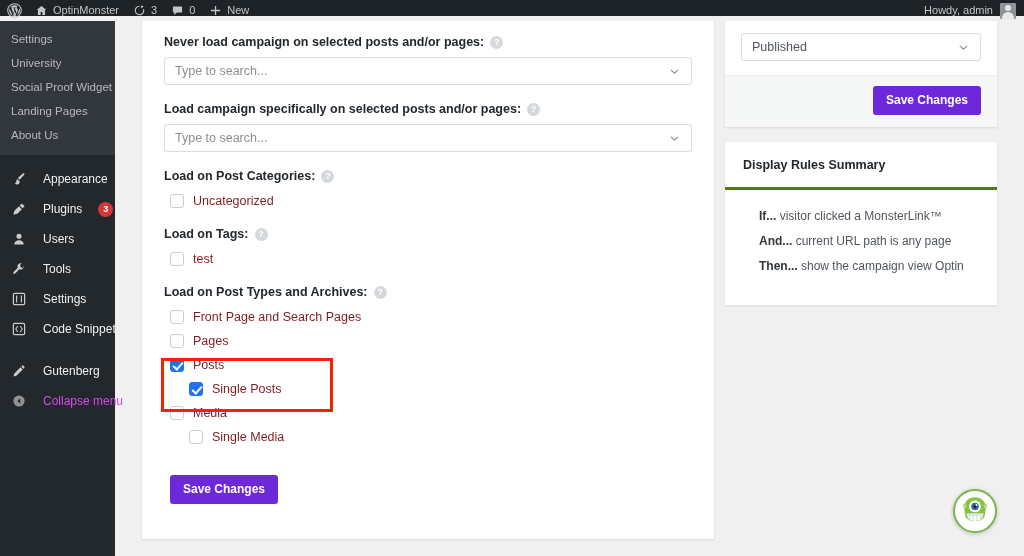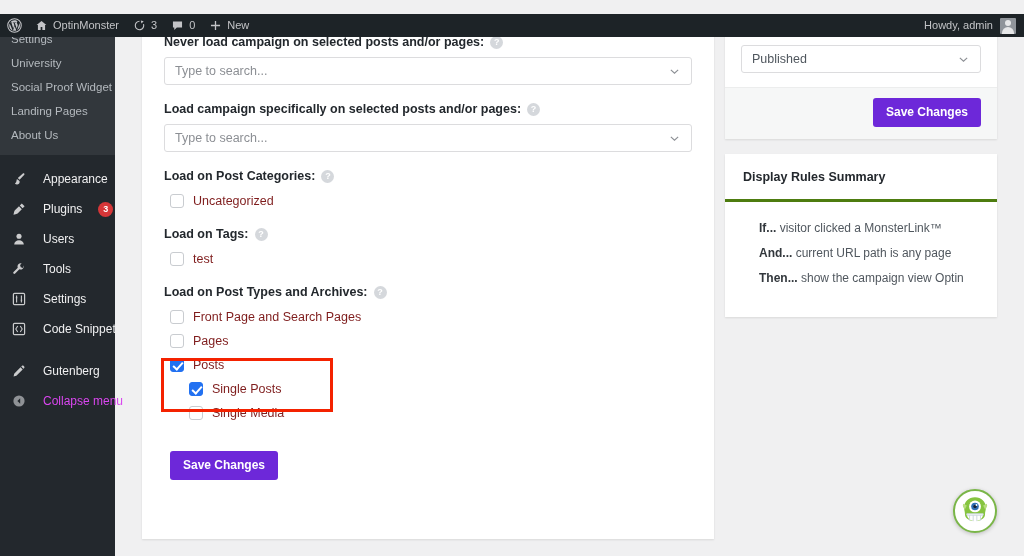--- a/index.html
+++ b/index.html
@@ -6,22 +6,22 @@
   html, body {
     width: 1024px; height: 556px;
     background: #f0f0f1;
     font-family: "Liberation Sans", sans-serif;
     overflow: hidden;
   }
   #root { position: relative; width: 1024px; height: 556px; }
 
   
   .adminbar {
-    position: absolute; top: 14px; left: 0; width: 1024px; height: 23px;
-    background: #1d2327; display: flex; align-items: center;
+    position: absolute; top: 0; left: 0; width: 1024px; height: 16px;
+    background: #1d2327; display: flex; align-items: flex-start;
     font-size: 11px; color: #c3c4c7; z-index: 40;
   }
   .ab-item { display: flex; align-items: center; height: 21px; padding: 0 7px; gap: 5px; }
   .ab-item.logo { padding-left: 7px; padding-right: 6px; }
   .ab-right { margin-left: auto; display: flex; align-items: center; padding-right: 8px; gap: 7px; }
   .ab-label { line-height: 21px; }
   .wp-logo { width: 15px; height: 15px; display: block; }
   .ab-icon { width: 13px; height: 13px; display: block; }
   .avatar {
     width: 16px; height: 16px; background: #8f949a; border-radius: 1px;
@@ -114,21 +114,21 @@
   }
   .save-main { margin: 12px 0 0 6px; }
 
   
   .highlight {
     position: absolute; left: 161px; top: 358px; width: 172px; height: 54px;
     border: 3px solid #f42200; pointer-events: none; z-index: 10;
   }
 
   
-  .right-col { position: absolute; left: 610px; top: 12px; width: 272px; }
+  .right-col { position: absolute; left: 610px; top: 0; width: 272px; }
   .panel { background: #fff; box-shadow: 0 1px 2px rgba(0,0,0,.10); }
   .panel-pad { padding: 12px 16px 14px 16px; }
   .panel-footer {
     background: #f6f7f7; border-top: 1px solid #eceded;
     padding: 10px 16px 12px 16px; text-align: right;
   }
   .panel-title {
     font-size: 12.5px; font-weight: bold; color: #23282d;
     padding: 16px 16px 15px 18px; border-bottom: 3px solid #4d7c0f;
   }
@@ -355,20 +355,24 @@
             <span class="cb"></span>
             <span>Pages</span>
           </div>
           <div class="cbrow">
             <span class="cb checked"></span>
             <span>Posts</span>
           </div>
           <div class="cbrow indent">
             <span class="cb checked"></span>
             <span>Single Posts</span>
+          </div>
+          <div class="cbrow">
+            <span class="cb"></span>
+            <span>Media</span>
           </div>
           <div class="cbrow indent">
             <span class="cb"></span>
             <span>Single Media</span>
           </div>
         </div>
 
         <button class="btn-green save-main">Save Changes</button>
       </div>
     </div>

